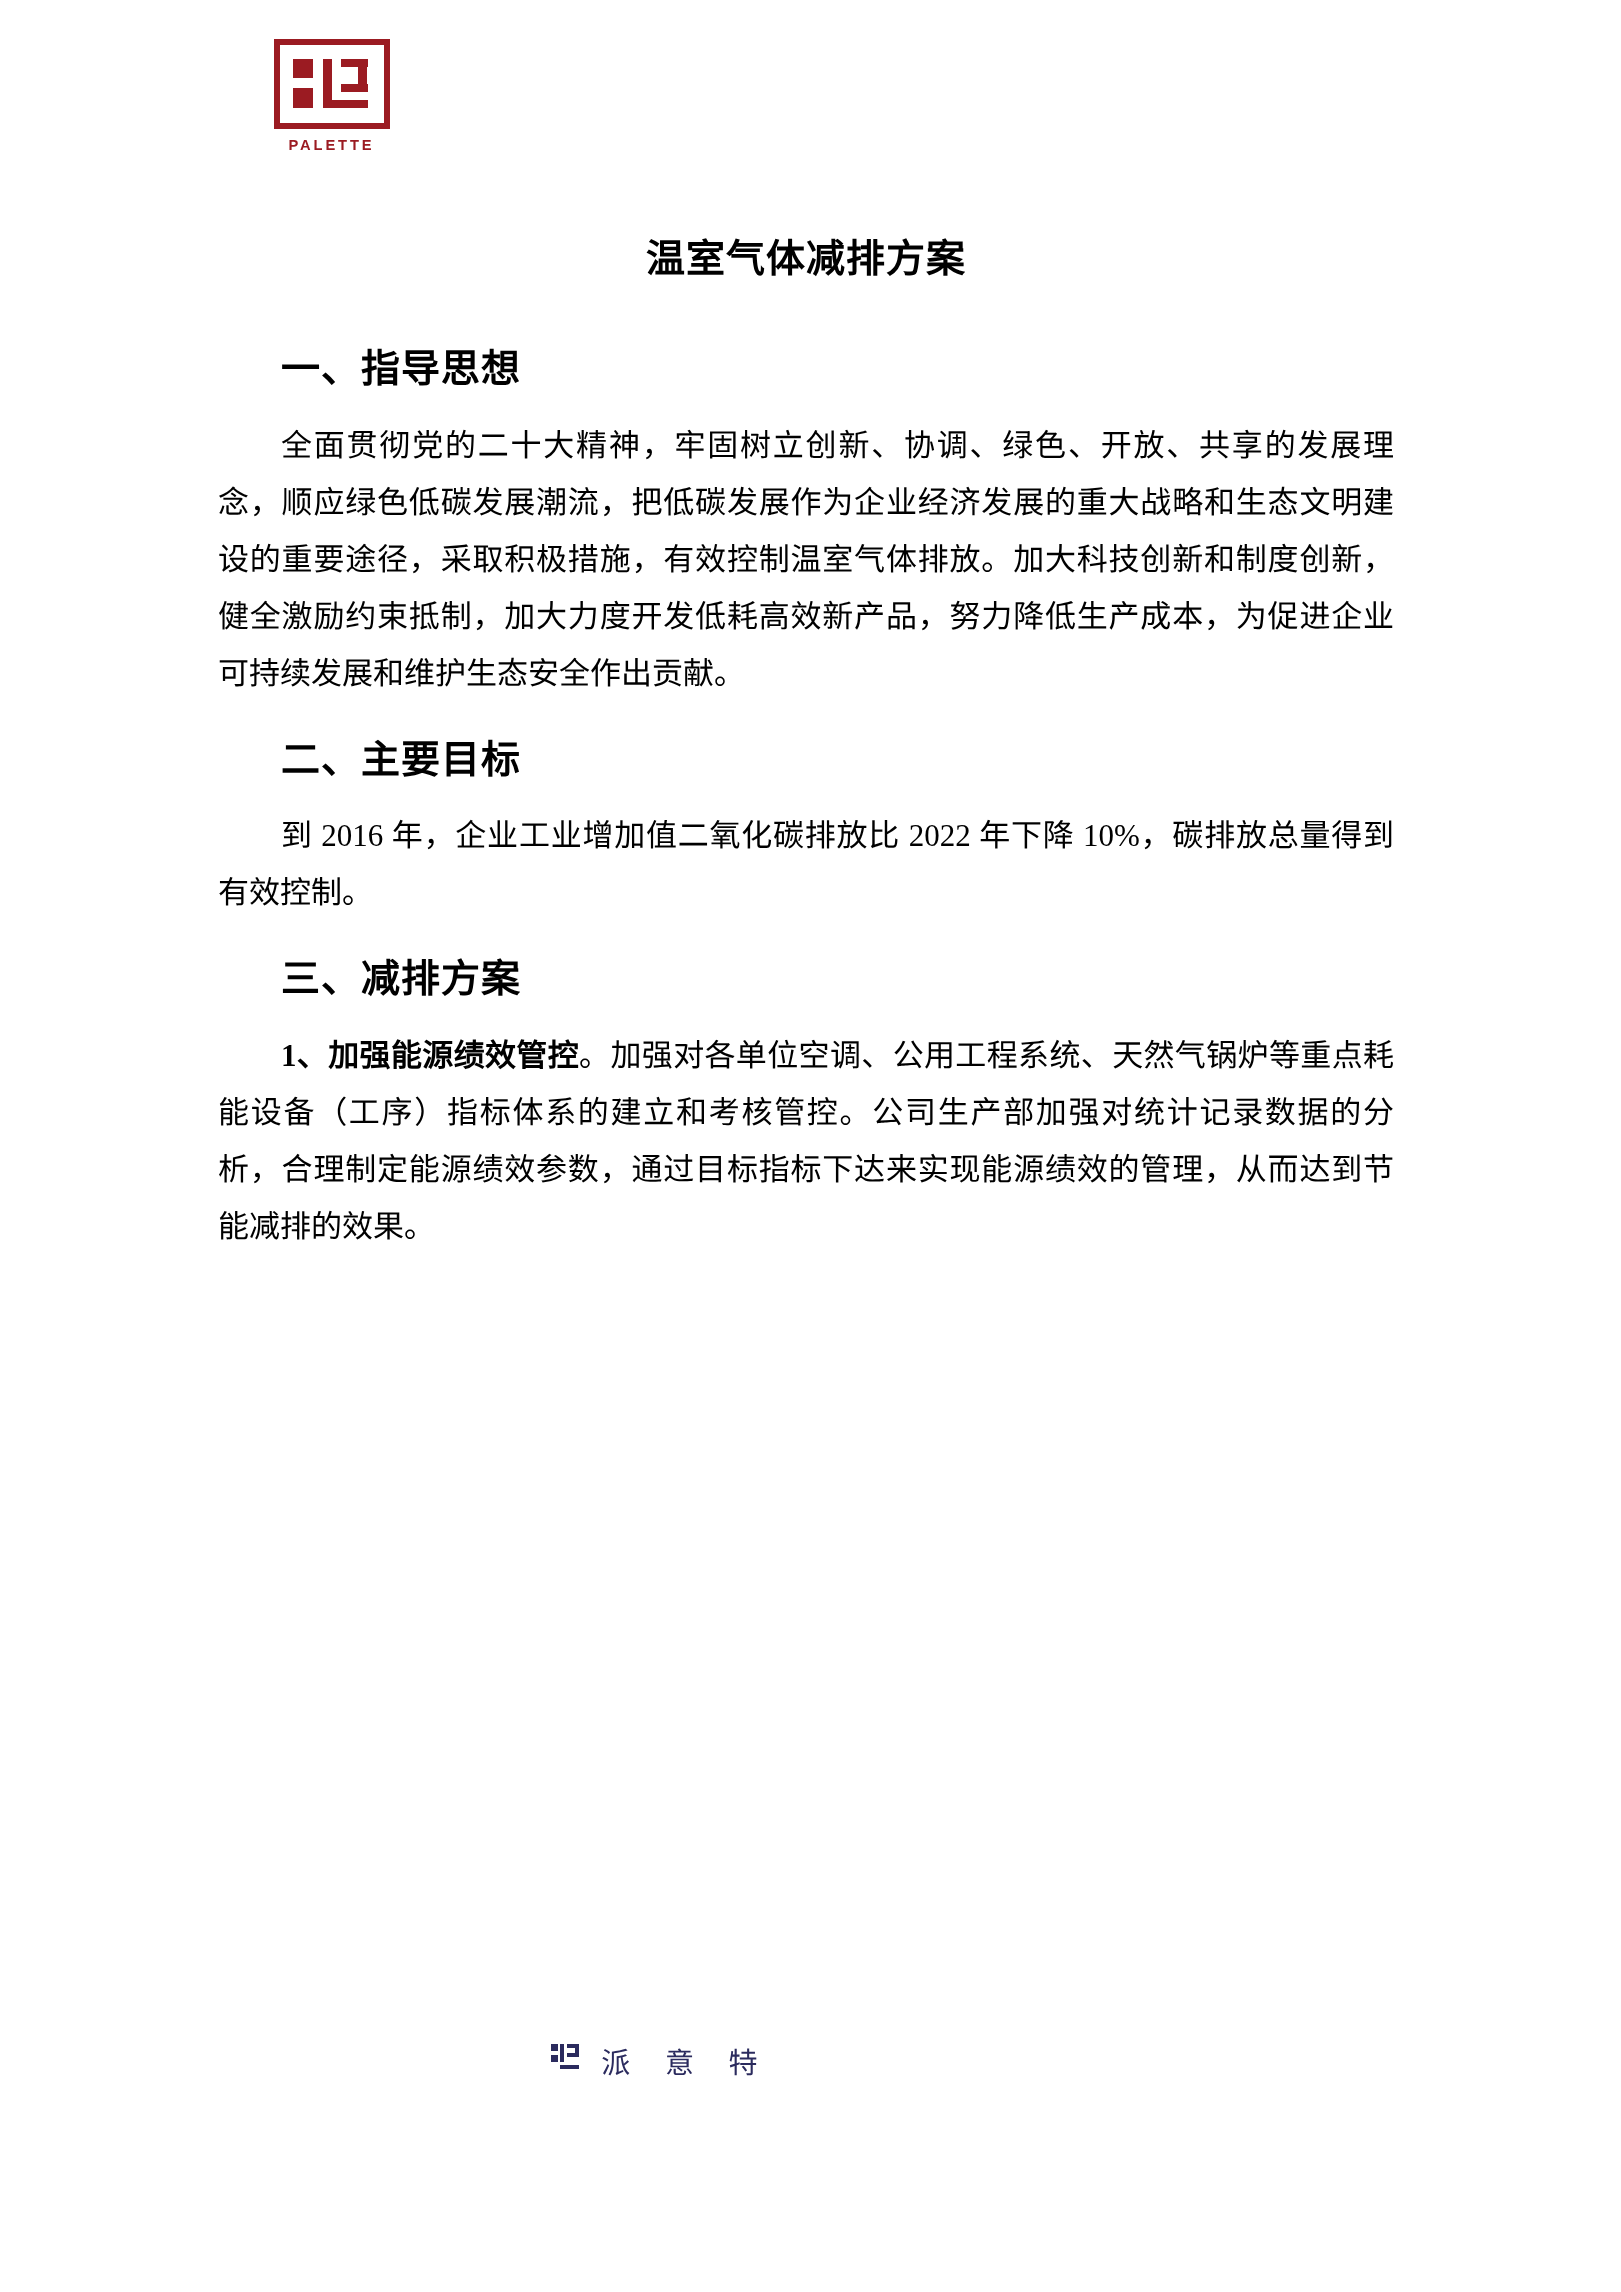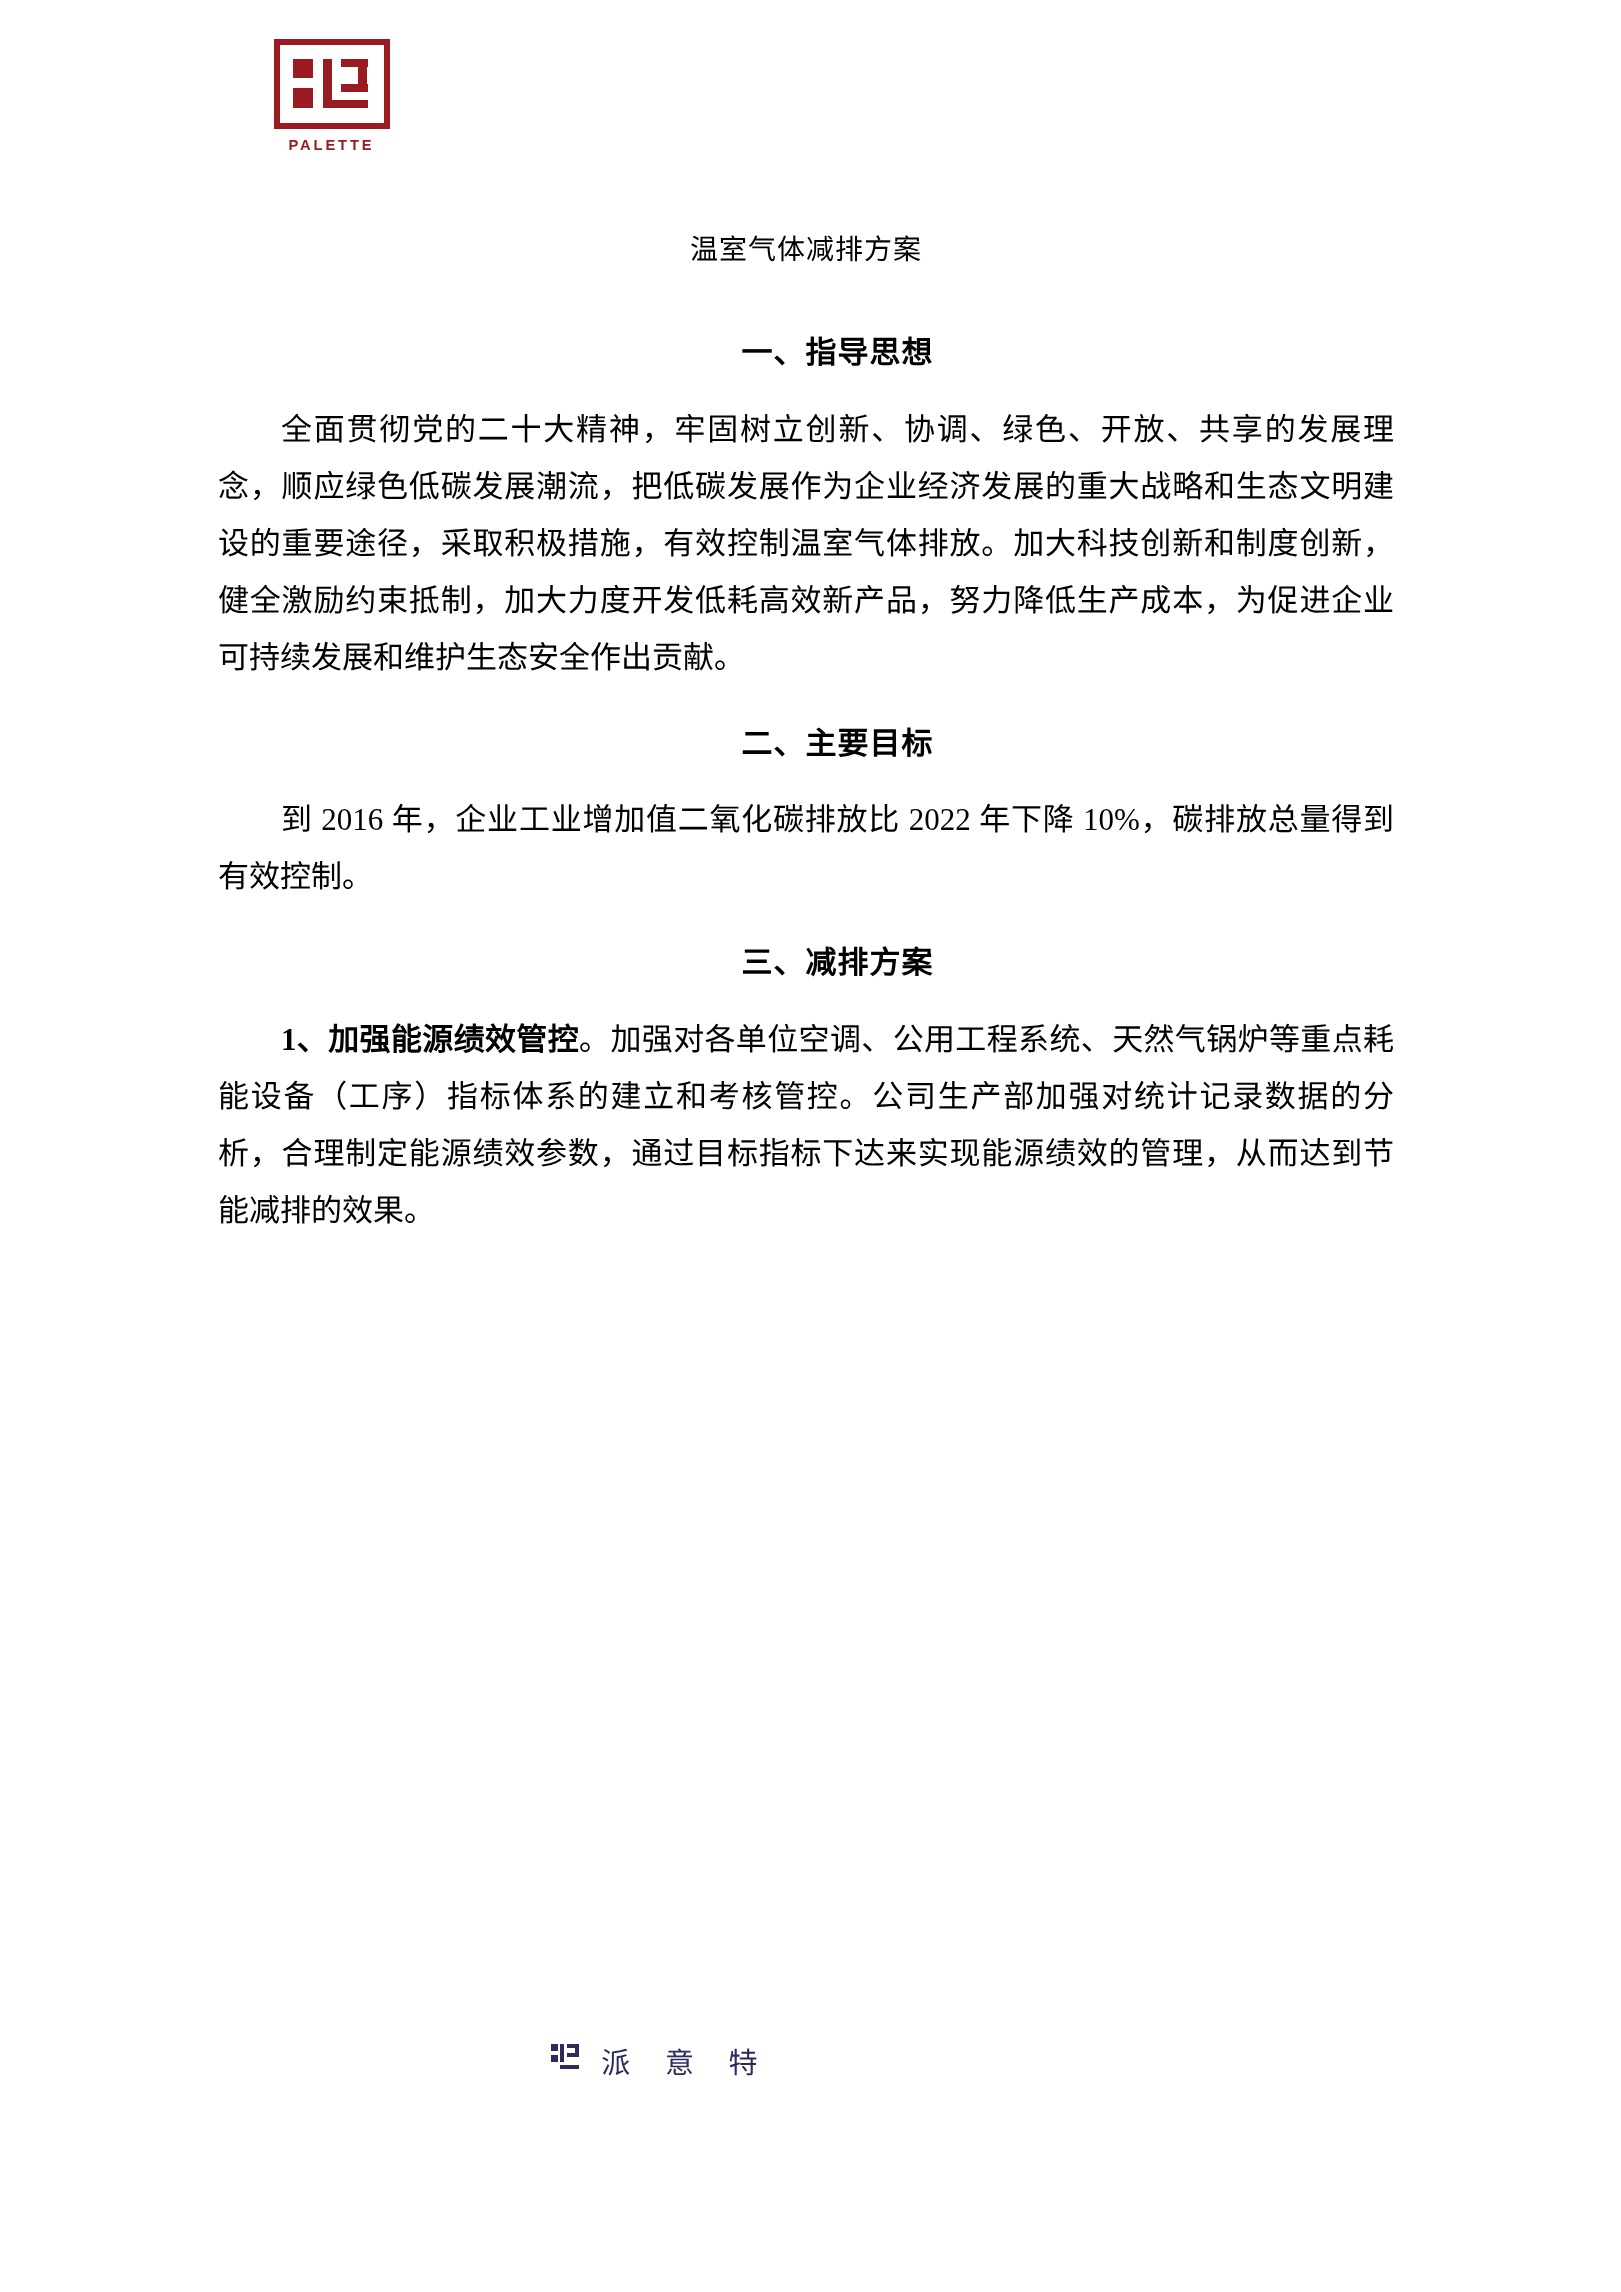--- a/index.html
+++ b/index.html
@@ -63,42 +63,41 @@
 
   
   .doc {
     position: absolute;
     left: 218px;
     top: 227px;
     width: 1176px;
   }
   .doc-title {
     text-align: center;
-    font-size: 28px;
-    font-weight: normal;
+    font-size: 39px;
+    font-weight: bold;
     letter-spacing: 1px;
     margin: 0 0 57px 0;
     font-family: "Liberation Serif", serif;
   }
   p.para {
     font-size: 31px;
     line-height: 57px;
     text-align: justify;
     text-justify: inter-ideograph;
     margin: 0 0 25.5px 0;
     text-indent: 63px;
   }
   h2.section {
-    font-size: 31px;
+    font-size: 39px;
     font-weight: bold;
     line-height: 57px;
     margin: 29px 0 19.6px 0;
     text-indent: 63px;
     letter-spacing: 1px;
-    text-align: center;
   }
   .bold-run { font-weight: bold; }
 
   
   .footer {
     position: absolute;
     left: 0;
     top: 2039px;
     width: 1322px;
     text-align: center;

